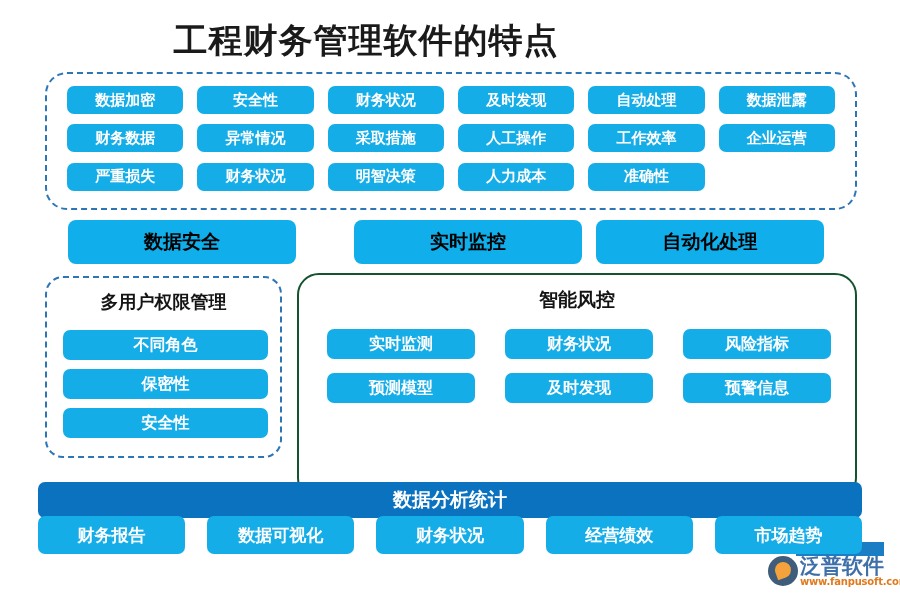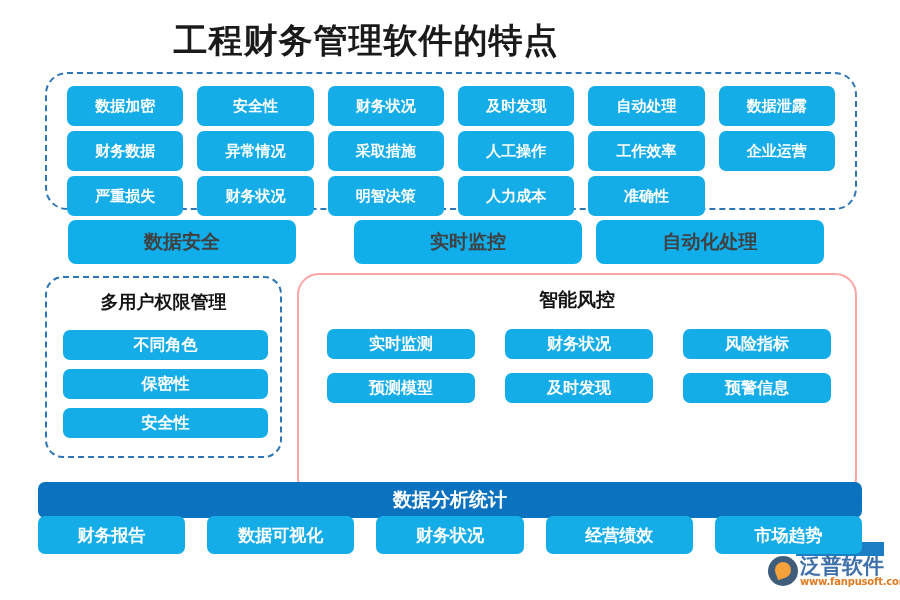--- a/index.html
+++ b/index.html
@@ -68,41 +68,41 @@
     display: grid;
     grid-template-columns: repeat(6, 1fr);
     grid-template-rows: repeat(3, 1fr);
     column-gap: 14px;
     row-gap: 5px;
     padding: 10px 20px;
   }
 
   .top-grid .pill {
     font-size: 15px;
-    height: 40px;
+    height: 28px;
   }
 
   
   .band-row {
     position: absolute;
     left: 0;
     top: 220px;
     width: 900px;
     height: 46px;
   }
 
   .band-bar {
     position: absolute;
     height: 44px;
     background: #10AEEA;
     border-radius: 8px;
     display: flex;
     align-items: center;
     justify-content: center;
-    color: #404040;
+    color: #000000;
     font-size: 19px;
     font-weight: 700;
     font-family: "DejaVu Serif", "Liberation Serif", serif;
   }
   .band-bar.b1 { left: 68px;  width: 228px; }
   .band-bar.b2 { left: 334px; width: 228px; margin-left: 20px; }
   .band-bar.b3 { left: 596px; width: 228px; }
 
   
   .left-panel {
@@ -141,21 +141,21 @@
     font-size: 16px;
   }
 
   
   .right-panel {
     position: absolute;
     left: 297px;
     top: 273px;
     width: 560px;
     height: 227px;
-    border: 2px solid #fca5a5;
+    border: 2px solid #14532d;
     border-radius: 22px;
     background: #ffffff;
   }
 
   .right-panel-title {
     position: absolute;
     left: 0;
     top: 12px;
     width: 100%;
     text-align: center;

